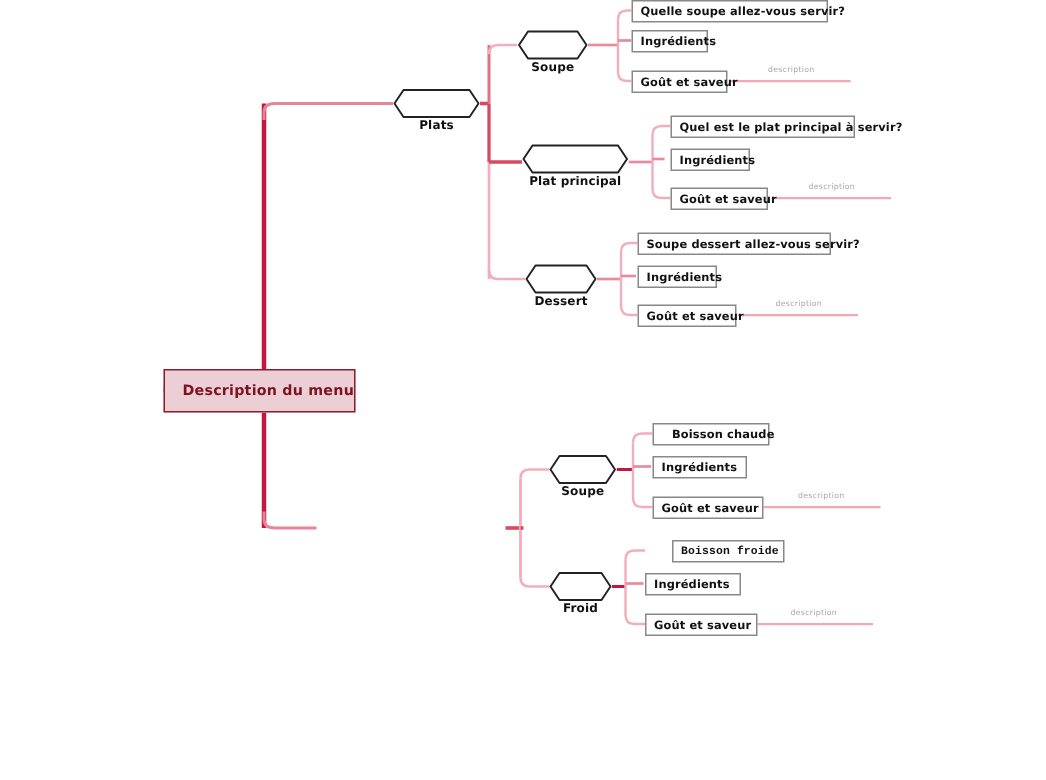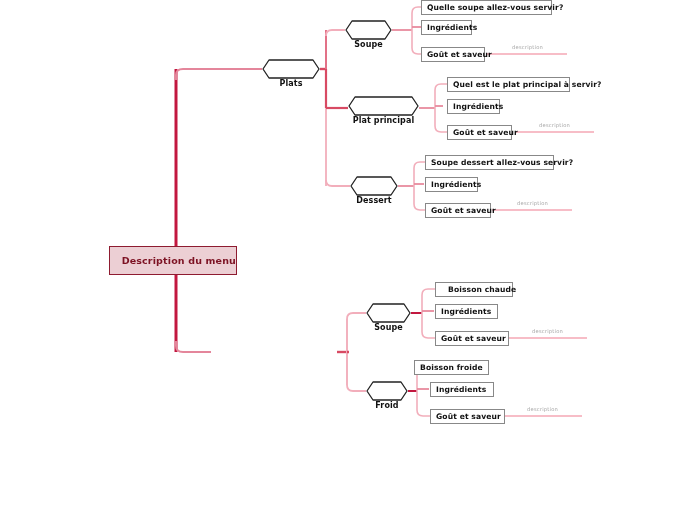--- a/index.html
+++ b/index.html
@@ -246,21 +246,21 @@
     <span>Goût et saveur</span>
   </div>
   <div class="desc-label" style="left:532px; top:328px;">description</div>
 
   <div class="hex" style="left:366px; top:381px; width:42px;">
     <svg class="hex-svg" viewBox="0 0 42 20" preserveAspectRatio="none">
       <polygon points="7,1 35,1 41,10 35,19 7,19 1,10" fill="#ffffff" stroke="#222222" stroke-width="1.3" stroke-linejoin="round"></polygon>
     </svg>
     <span class="hex-label">Froid</span>
   </div>
-  <div class="leaf" style="left:414px; top:360px; width:75px;">
+  <div class="leaf" style="left:448px; top:360px; width:75px;font-family:Liberation Mono, monospace;">
     <span>Boisson froide</span>
   </div>
   <div class="leaf" style="left:430px; top:382px; width:64px;">
     <span>Ingrédients</span>
   </div>
   <div class="leaf" style="left:430px; top:409px; width:75px;">
     <span>Goût et saveur</span>
   </div>
   <div class="desc-label" style="left:527px; top:406px;">description</div>
 

